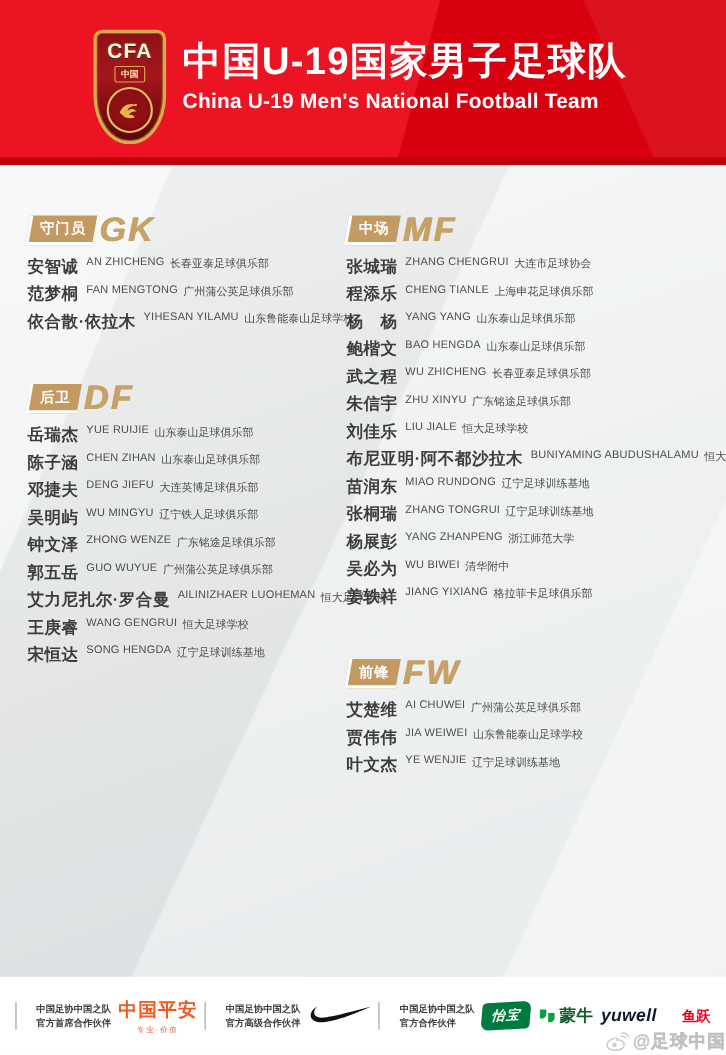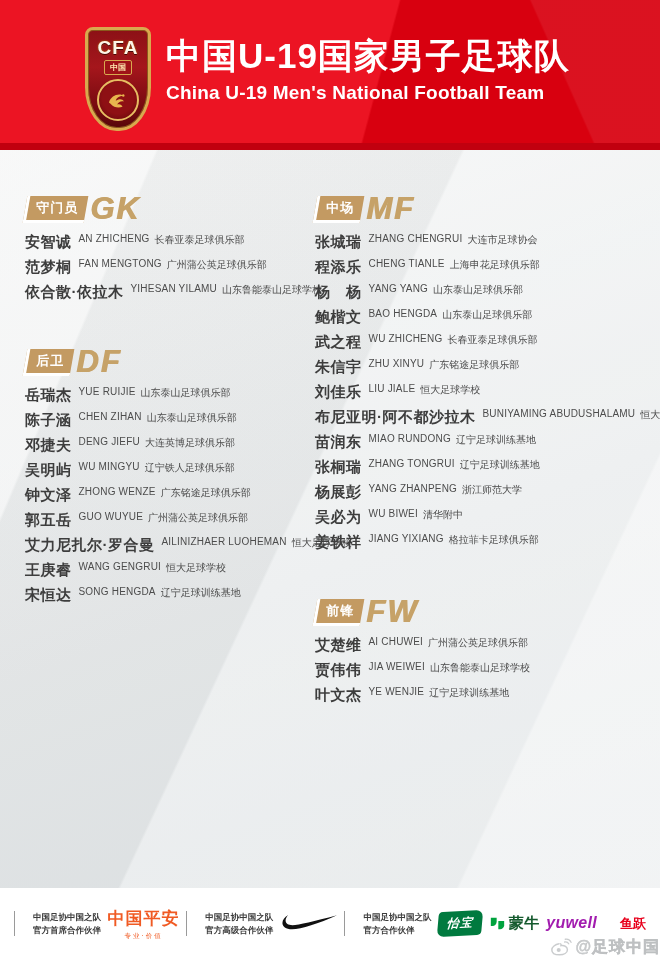--- a/index.html
+++ b/index.html
@@ -86,21 +86,21 @@
   .nike { display:flex; align-items:center; }
   .cestbon {
     display:inline-block; background:#007a3f; color:#fff; font-weight:900; font-style:italic;
     font-size:12px; padding:4px 9px; border-radius:4px 7px 4px 7px; transform:skewX(-8deg) rotate(-3deg);
     letter-spacing:1px;
   }
   .mengniu { display:flex; align-items:center; gap:3px; }
   .mengniu-icon { width:17px; height:15px; }
   .mengniu-text { font-size:15px; font-weight:900; color:#155a2e; letter-spacing:.5px; }
   .yuwell { display:flex; align-items:baseline; gap:3px; }
-  .yuwell-latin { font-size:16px; font-weight:900; font-style:italic; color:#a21caf; letter-spacing:.3px; }
+  .yuwell-latin { font-size:16px; font-weight:900; font-style:italic; color:#0f172a; letter-spacing:.3px; }
   .yuwell-cn { font-size:13px; font-weight:900; color:#e8001c;margin-left:20px; }
   .watermark {
     position:absolute; right:0; bottom:1px; display:flex; align-items:center; gap:3px;
     color:#b9bcbe; font-size:16px; font-weight:900; opacity:.75; letter-spacing:1px;
     -webkit-text-stroke:.4px #a8abad;
   }
 </style>
 </head>
 <body>
 

